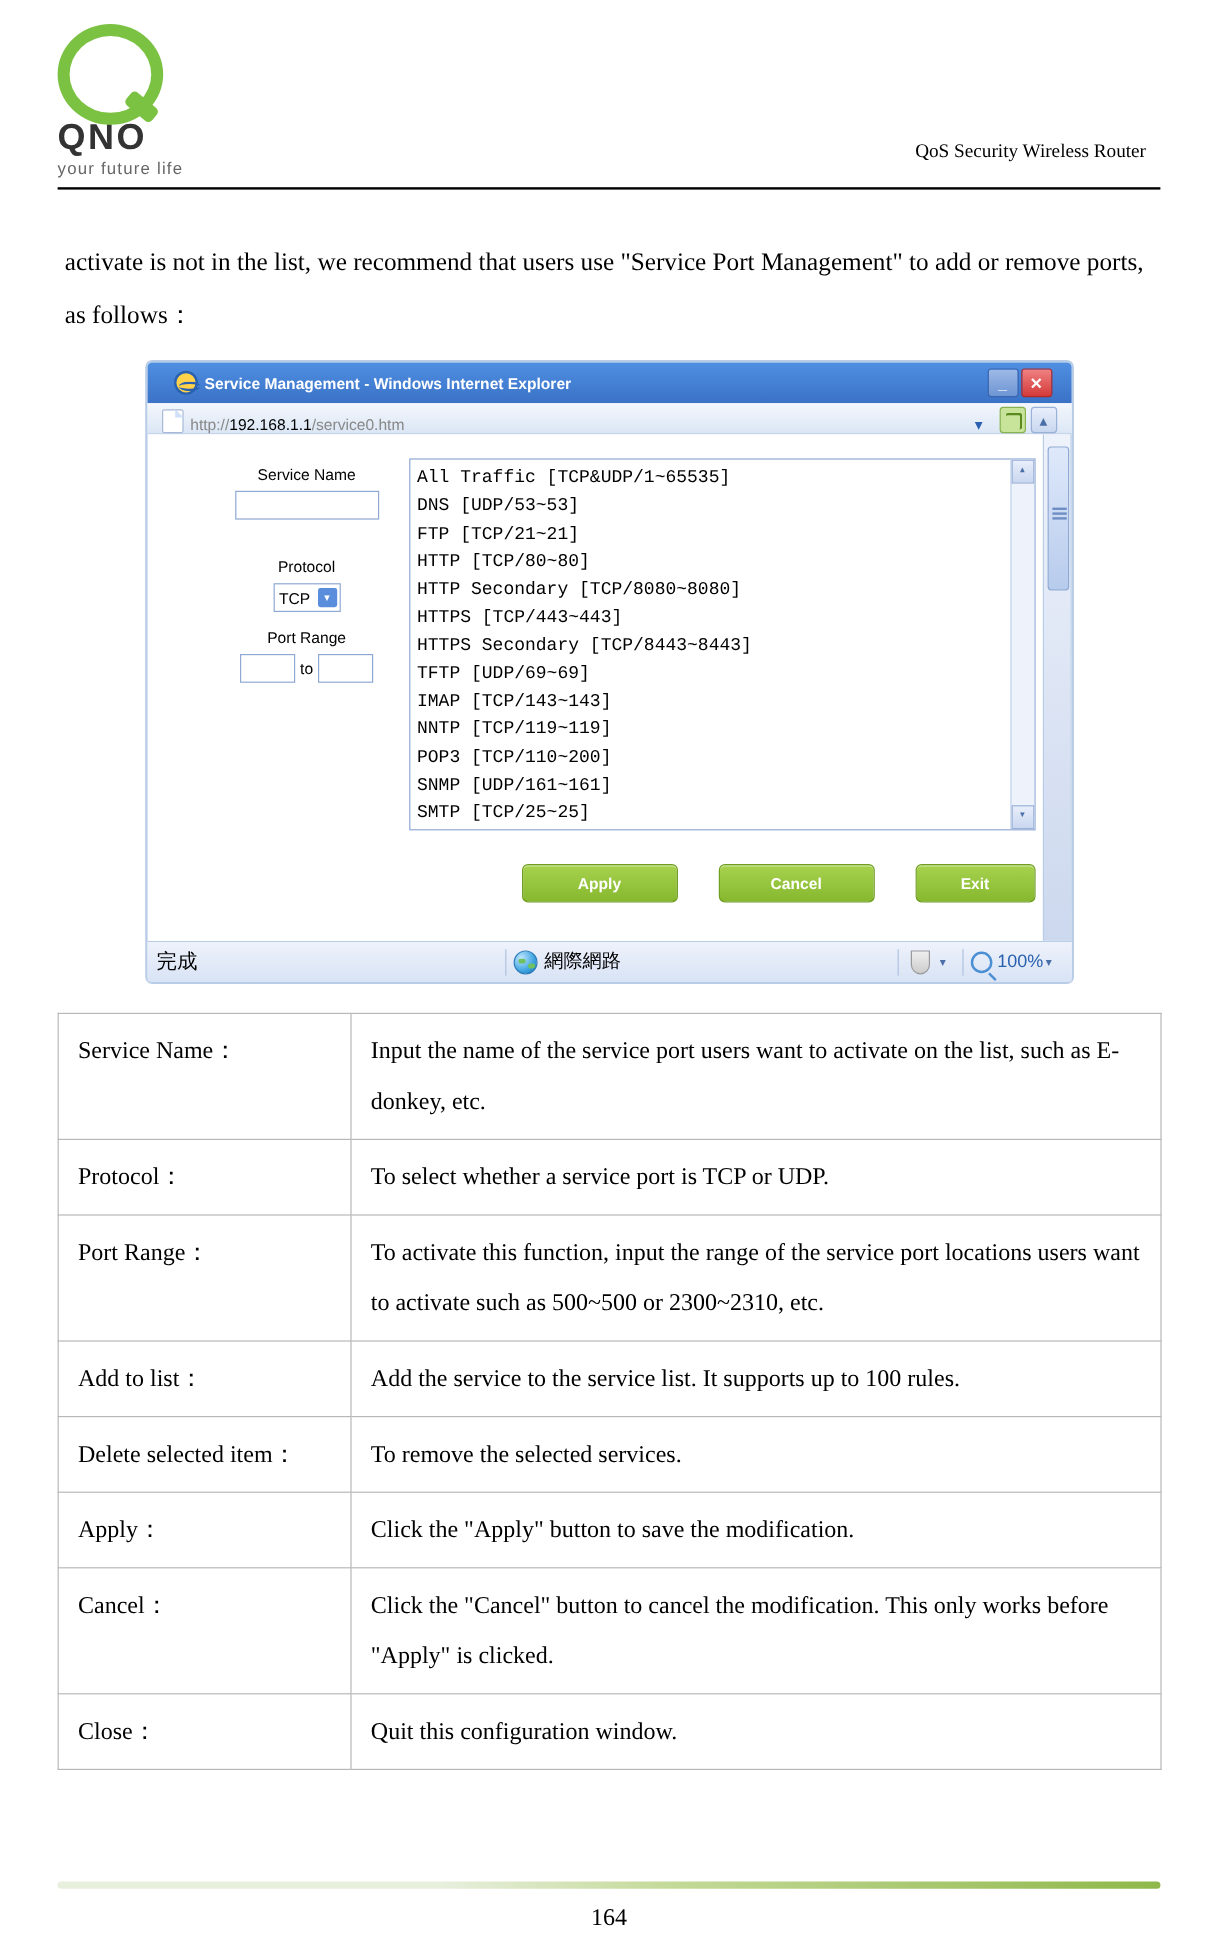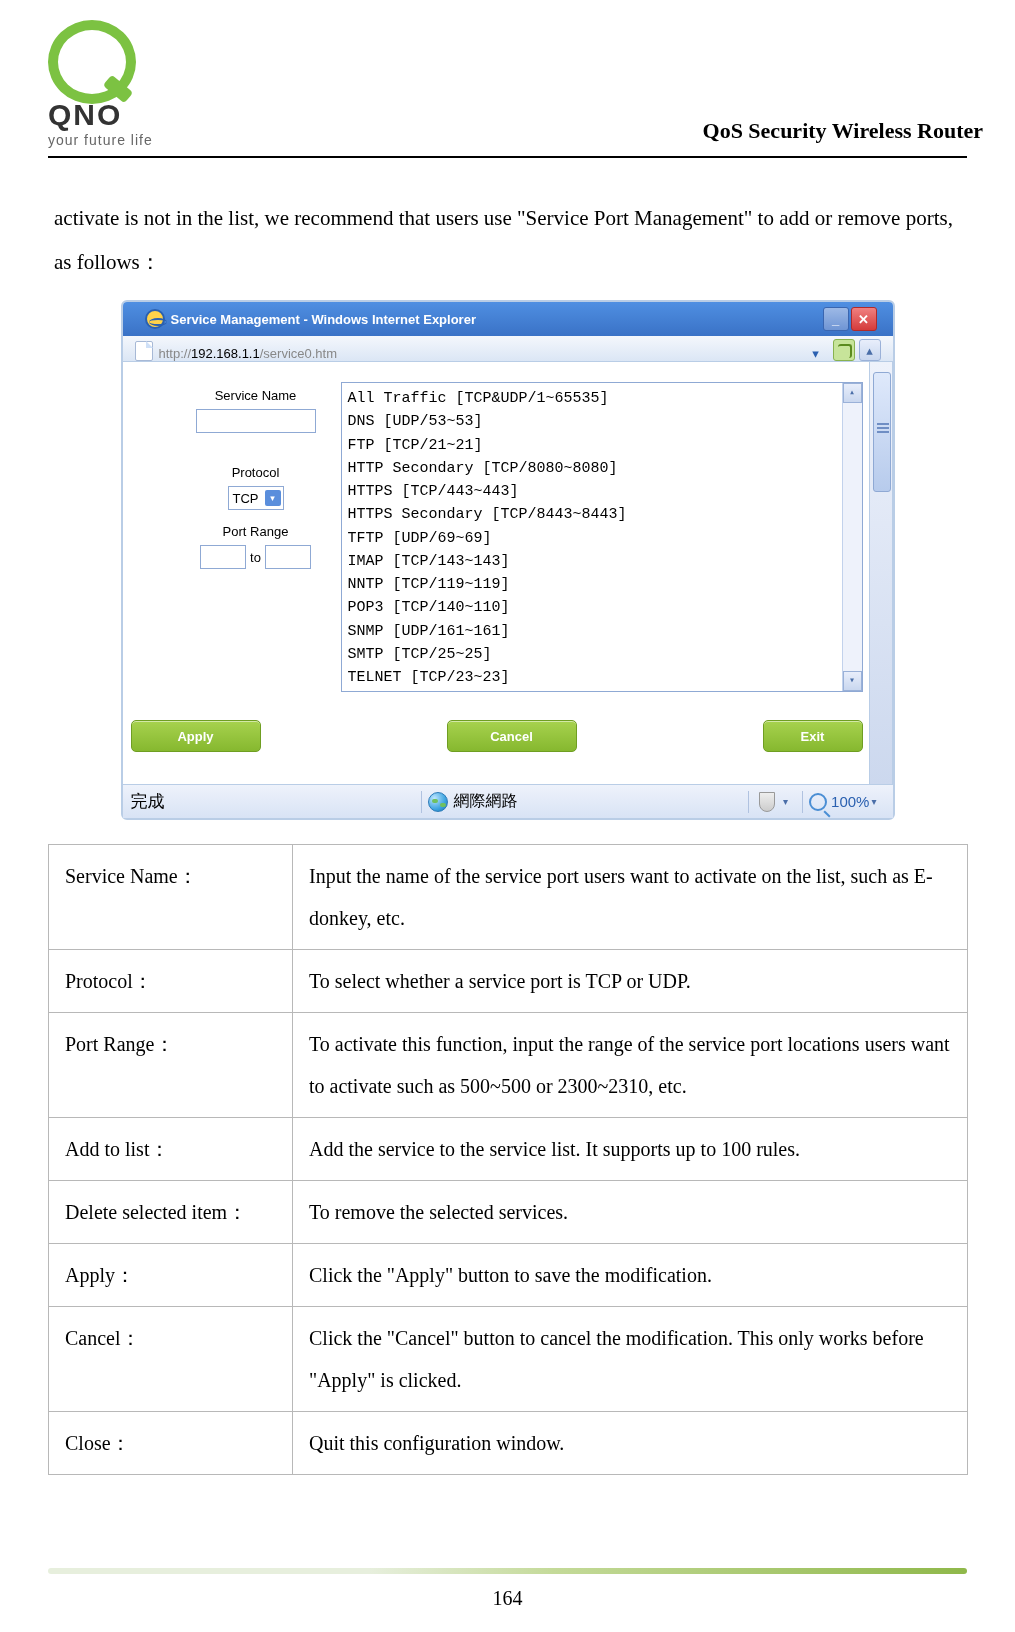--- a/index.html
+++ b/index.html
@@ -43,24 +43,23 @@
     color: #333;
   }
   .logo-sub {
     font-family: Arial, sans-serif;
     font-size: 14px;
     color: #666;
     letter-spacing: 1px;
   }
   .doc-title {
     position: absolute;
-    right: 32px;
+    right: 60px;
     top: 118px;
-    font-size: 22px;
-    font-weight: bold;
+    font-size: 16px;
   }
   hr.header-rule {
     margin: 6px 48px 18px 48px;
     border: none;
     border-top: 2px solid #000;
   }
   .intro {
     font-size: 21px;
     line-height: 2.1;
     padding: 0 6px 12px 6px;
@@ -165,21 +164,21 @@
     line-height:1.55;
     padding:4px 4px 4px 6px;
     height:310px;
     position:relative;
     overflow:hidden;
   }
   .list-sb{position:absolute;right:0;top:0;bottom:0;width:20px;background:#eef2fb;border-left:1px solid #c2d2ec;}
   .list-sb .ar{height:20px;background:linear-gradient(#e8eefb,#c9d7ef);border:1px solid #9ab1d8;display:flex;align-items:center;justify-content:center;color:#4a6ea8;font-size:10px;}
   .list-sb .ar.bot{position:absolute;left:0;right:0;bottom:0;}
   .btnrow{display:flex;gap:24px;justify-content:flex-start;padding:28px 0 10px 12px;}
-  .btnrow.center{justify-content:space-between;gap:34px;padding:28px 0 22px 0;}
+  .btnrow.center{justify-content:flex-end;gap:34px;padding:28px 0 22px 0;}
   .gbtn{
     color:#fff;font-family:Arial;font-weight:bold;
     background:linear-gradient(#a7d24e,#86b82f);
     border:1px solid #6f9e22;
     border-radius:5px;
     height:32px;
     display:flex;align-items:center;justify-content:center;
     padding:0 28px;
     box-shadow: inset 0 1px 0 rgba(255,255,255,.5);
   }
@@ -287,27 +286,28 @@
             <input class="tinput" value="" style="">
             <span class="to">to</span>
             <input class="tinput" value="" style="">
           </div>
         </div>
 
         <div class="listbox">
           <div>All Traffic [TCP&amp;UDP/1~65535]</div>
           <div>DNS [UDP/53~53]</div>
           <div>FTP [TCP/21~21]</div>
+          <div>HTTP [TCP/80~80]</div>
           <div>HTTP Secondary [TCP/8080~8080]</div>
           <div>HTTPS [TCP/443~443]</div>
           <div>HTTPS Secondary [TCP/8443~8443]</div>
           <div>TFTP [UDP/69~69]</div>
           <div>IMAP [TCP/143~143]</div>
           <div>NNTP [TCP/119~119]</div>
-          <div>POP3 [TCP/140~110]</div>
+          <div>POP3 [TCP/110~200]</div>
           <div>SNMP [UDP/161~161]</div>
           <div>SMTP [TCP/25~25]</div>
           <div>TELNET [TCP/23~23]</div>
 
           <div class="list-sb">
             <div class="ar">▴</div>
             <div class="ar bot">▾</div>
           </div>
         </div>
       </div>

